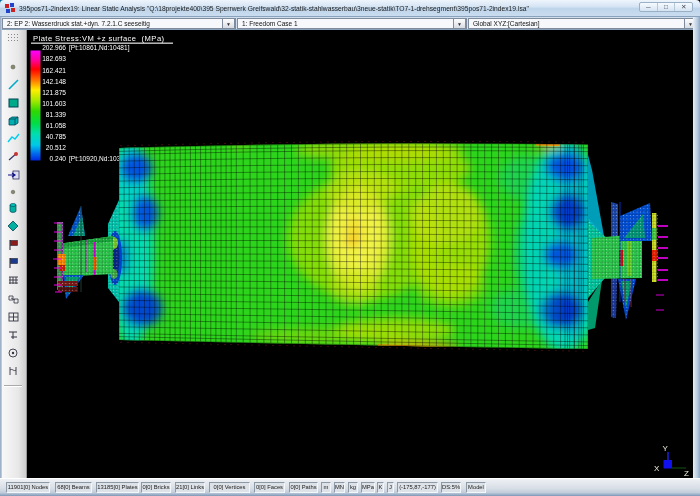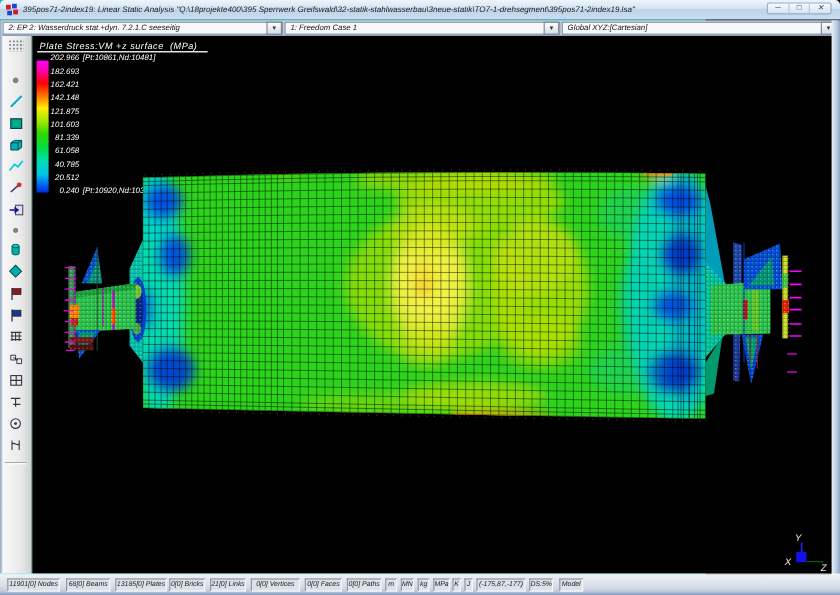--- a/index.html
+++ b/index.html
@@ -1,17 +1,17 @@
 <!DOCTYPE html>
 <html><head><meta charset="utf-8">
 <style>
 *{margin:0;padding:0;box-sizing:border-box;}
 html,body{width:700px;height:496px;overflow:hidden;background:#000;}
 body{font-family:"Liberation Sans",sans-serif;}
-#win{position:absolute;left:0;top:0;width:588px;height:496px;background:#14b8a6;font-style:italic;}
+#win{position:absolute;left:0;top:0;width:588px;height:496px;background:#0369a1;}
 #titlebar{position:absolute;left:0;top:0;width:700px;height:17px;
  background:linear-gradient(#eef5fc 0%,#d3e3f3 45%,#bed4ea 50%,#cadcef 100%);
  border-bottom:1px solid #8aa3bd;border-radius:4px 4px 0 0;}
 #titlebar .tt{position:absolute;left:19px;top:4.5px;font-size:6.7px;color:#1a1a1a;white-space:nowrap;}
 #tico{position:absolute;left:5px;top:3px;width:10px;height:10px;}
 .wbtns{position:absolute;right:7px;top:2px;width:54px;height:10px;border:1px solid #9ab0c6;border-radius:2px;background:linear-gradient(#f5faff,#d5e4f2);display:flex;}
 .wbtns span{flex:1;font-size:6.5px;line-height:8px;text-align:center;color:#445;border-right:1px solid #b5c8da;}
 .wbtns span:last-child{border-right:none;}
 #comborow{position:absolute;left:1px;top:17px;width:698px;height:13px;background:#cfdded;border-bottom:1px solid #8aa3bd;}
 .combo{position:absolute;top:1px;height:11px;background:#f6f8fb;border:1px solid #7f8c9d;font-size:6.5px;color:#111;line-height:10px;padding-left:4px;white-space:nowrap;overflow:hidden;}

